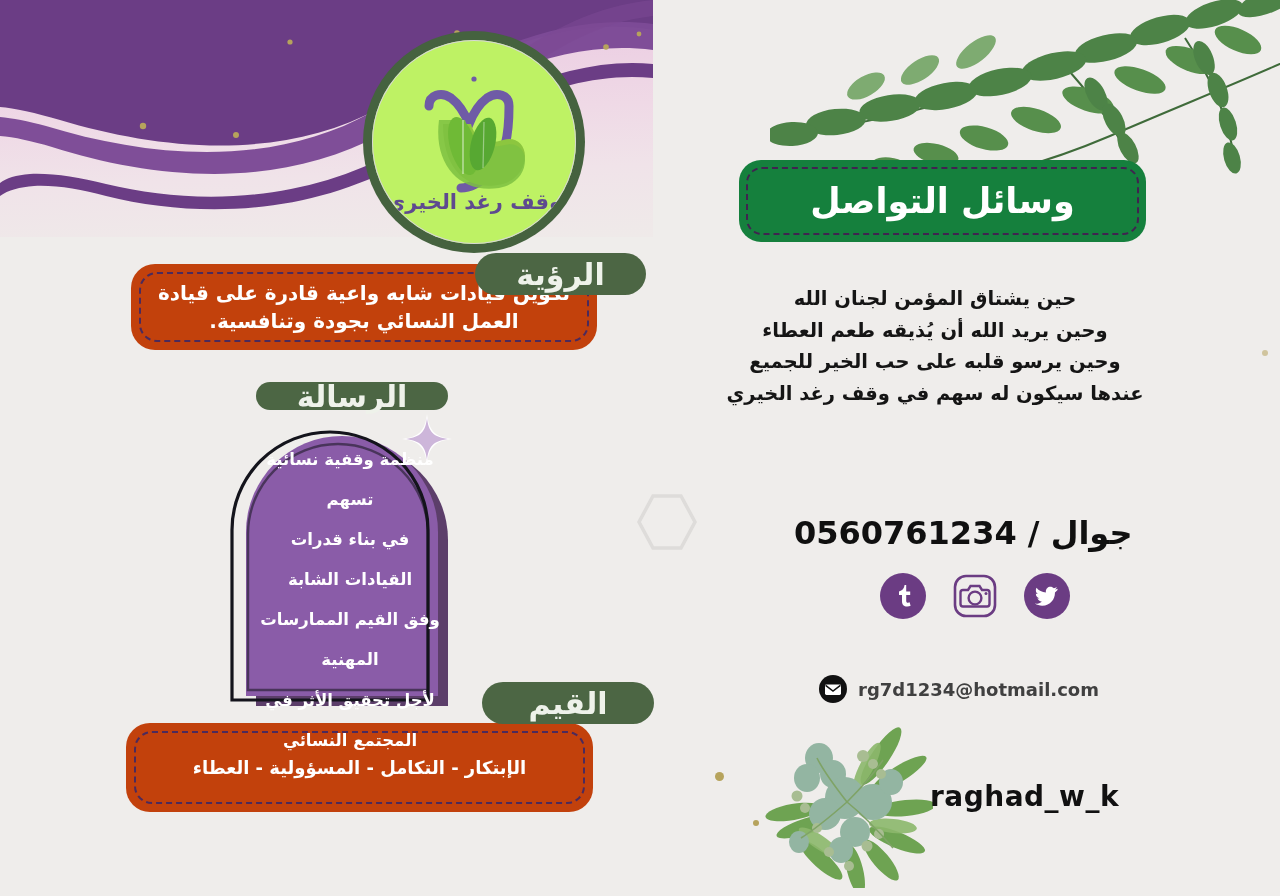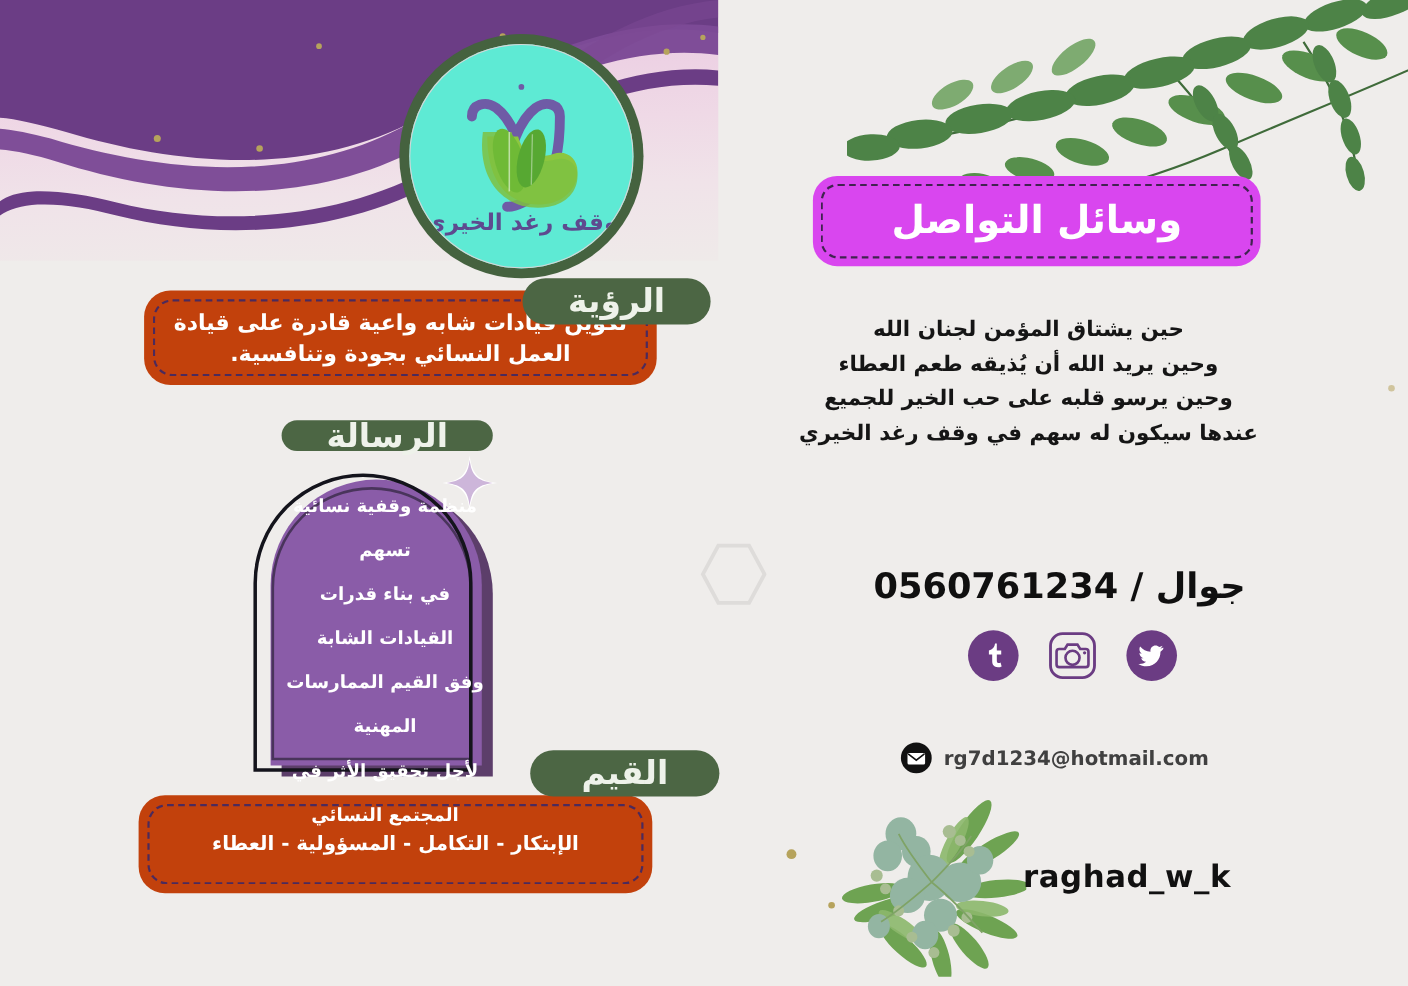--- a/index.html
+++ b/index.html
@@ -24,21 +24,21 @@
     background: linear-gradient(178deg, #e9c8e0 0%, #eccfe3 22%, #efd9e6 48%, #f0e3e9 72%, #efeae9 100%);
     overflow: hidden;
   }
   .pink-panel svg { position: absolute; left: 0; top: 0; }
 
   
   .logo-badge {
     position: absolute; left: 372px; top: 40px;
     width: 204px; height: 204px;
     border-radius: 50%;
-    background: #5eead4;
+    background: #bef264;
     box-shadow: 0 0 0 9px #45623f, inset 0 0 0 1px #d6d6d6;
     display: flex; flex-direction: column;
     align-items: center; justify-content: center;
     overflow: hidden;
   }
   .logo-badge .logo-inner { position: relative; width: 150px; height: 150px; margin-top: 6px; }
   .logo-name {
     position: absolute; left: 0; right: 0; bottom: 30px;
     text-align: center;
     font-family: "DejaVu Sans", sans-serif;
@@ -105,21 +105,21 @@
 
   
   #values-tab { left: 482px; top: 682px; width: 172px; height: 42px; }
   #values-card { left: 126px; top: 723px; width: 467px; height: 89px; }
   #values-card .card-text { font-size: 18px; letter-spacing: 0.5px; }
 
   
   #contact-tab {
     position: absolute; left: 739px; top: 160px;
     width: 407px; height: 82px;
-    background: #d946ef; border-radius: 22px; z-index: 6;
+    background: #15803d; border-radius: 22px; z-index: 6;
   }
   #contact-tab .dash {
     position: absolute; inset: 7px; border: 2px dashed #402350; border-radius: 16px;
   }
   #contact-tab .t {
     position: absolute; inset: 0; display: flex; align-items: center; justify-content: center;
     color: #fff; font-size: 35px; font-weight: 700;
   }
 
   #poem {

